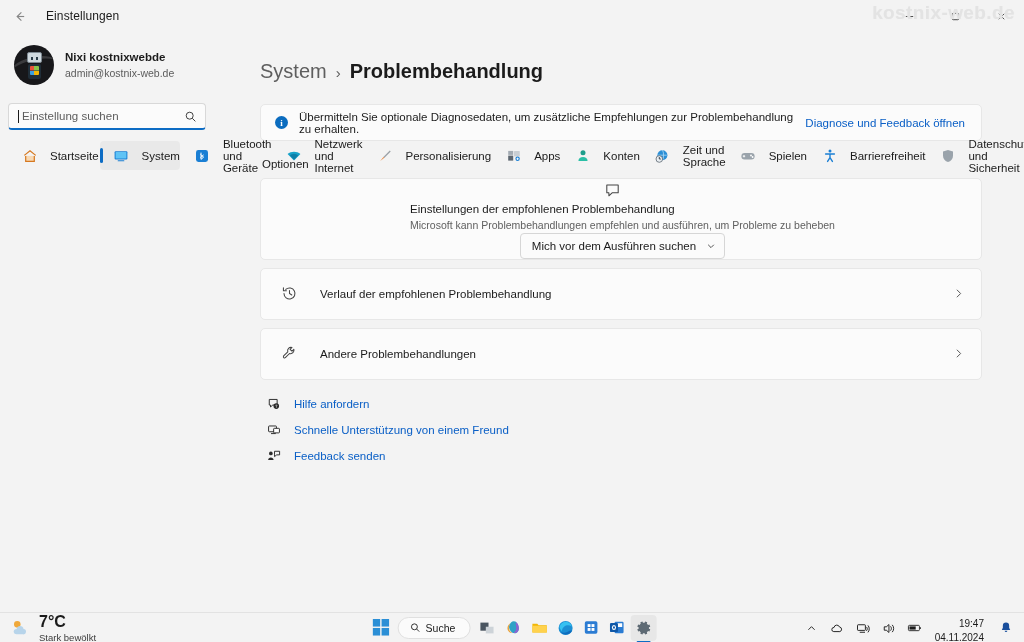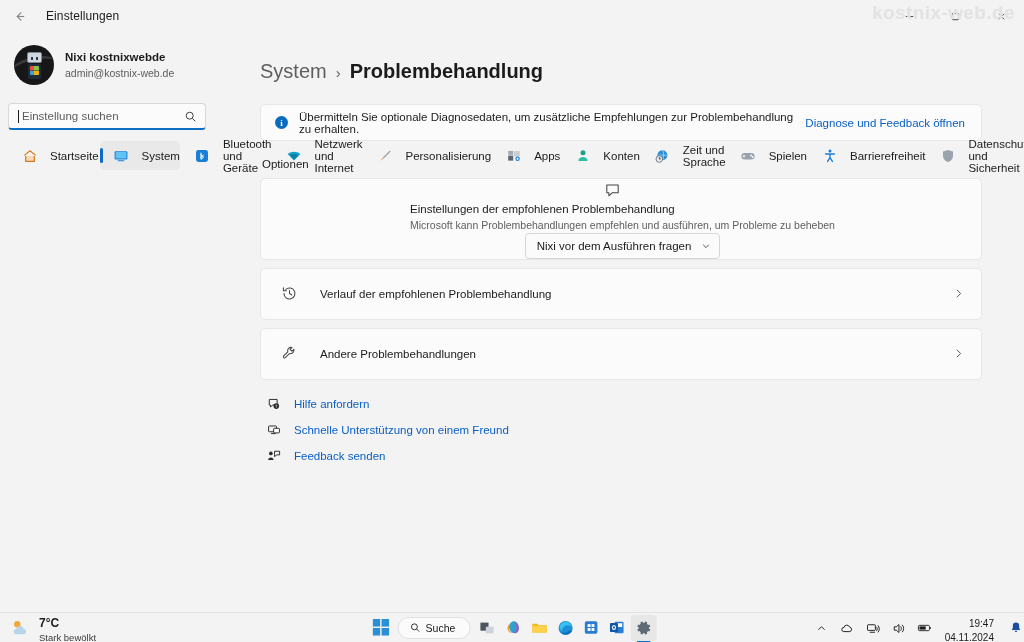--- a/index.html
+++ b/index.html
@@ -349,21 +349,21 @@
   }
   .weather {
     display: flex;
     align-items: center;
     gap: 8px;
     padding-left: 9px;
     width: 250px;
   }
   .weather-icon { width: 22px; height: 20px; position: relative; flex: 0 0 22px; }
   .weather-text { line-height: 1.25; }
-  .weather-temp { font-size: 12px; font-weight: bold; color: #1b1b1b; }
+  .weather-temp { font-size: 16px; font-weight: bold; color: #1b1b1b; }
   .weather-desc { font-size: 9.5px; color: #3c3c3c; }
 
   .tb-center {
     position: absolute;
     left: 50%;
     transform: translateX(-50%);
     display: flex;
     align-items: center;
   }
   .tb-icon {
@@ -396,20 +396,21 @@
     margin: 0 4px;
   }
 
   .tray {
     position: absolute;
     right: 0; top: 0;
     height: 30px;
     display: flex;
     align-items: center;
     gap: 9px;
+    padding-right: 10px;
   }
   .tray-icon {
     display: flex; align-items: center; justify-content: center;
     color: #1b1b1b;
     width: 17px; height: 17px;
   }
   .clock {
     text-align: right;
     line-height: 1.2;
     margin: 0 4px 0 2px;
@@ -638,21 +639,21 @@
         <span class="card-icon">
           <svg width="19" height="19" viewBox="0 0 20 20" fill="none" stroke="currentColor" stroke-width="1.1" stroke-linejoin="round">
             <path d="M4 4.2h12v8.2H9.6L6.2 15.6v-3.2H4z"></path>
           </svg>
         </span>
         <div class="card-body">
           <div class="card-title">Einstellungen der empfohlenen Problembehandlung</div>
           <div class="card-sub">Microsoft kann Problembehandlungen empfehlen und ausführen, um Probleme zu beheben</div>
         </div>
         <div class="combo">
-          <span>Nixi vor dem Ausführen fragen</span>
+          <span>Mich vor dem Ausführen suchen</span>
           <span class="chev-sm">
             <svg width="10" height="10" viewBox="0 0 12 12" fill="none" stroke="currentColor" stroke-width="1.1">
               <path d="M2.6 4.5 6 7.9l3.4-3.4"></path>
             </svg>
           </span>
         </div>
       </div>
 
       <div class="card">
         <span class="card-icon">

